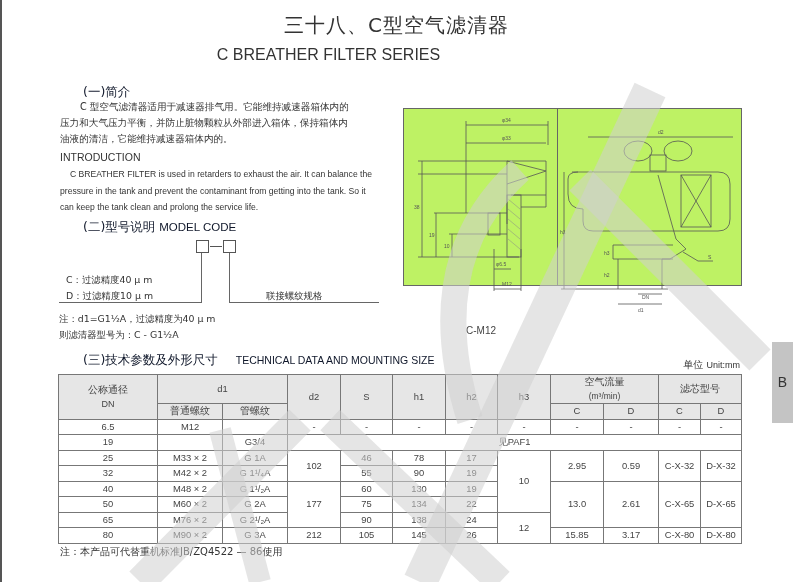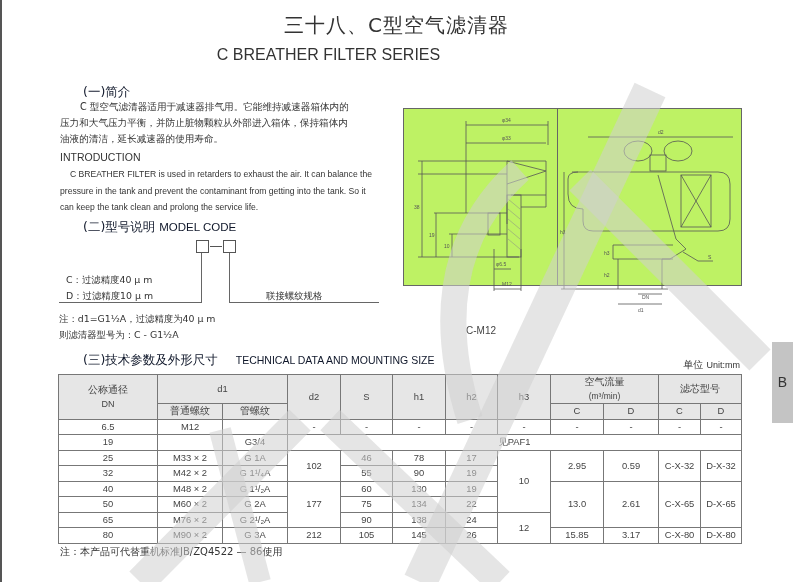--- a/index.html
+++ b/index.html
@@ -37,21 +37,21 @@
 <body>
 
 <div class="left-edge"></div>
 
 <div class="title-cn">三十八、C型空气滤清器</div>
 <div class="title-en">C BREATHER FILTER SERIES</div>
 
 <div class="sec-h" style="top:84px;">(一)简介</div>
 <div class="para" style="top:99px; text-indent:20px;">C 型空气滤清器适用于减速器排气用。它能维持减速器箱体内的</div>
 <div class="para" style="top:115px;">压力和大气压力平衡，并防止脏物颗粒从外部进入箱体，保持箱体内</div>
-<div class="para" style="top:131px;">油液的清洁，延长减速器的使用寿命。</div>
+<div class="para" style="top:131px;">油液的清洁，它能维持减速器箱体内的。</div>
 <div class="intro-h">INTRODUCTION</div>
 <div class="para-en" style="top:166px; text-indent:10px;">C BREATHER FILTER is used in retarders to exhaust the air. It can balance the</div>
 <div class="para-en" style="top:183px;">pressure in the tank and prevent the contaminant from getting into the tank. So it</div>
 <div class="para-en" style="top:199px;">can keep the tank clean and prolong the service life.</div>
 
 <div class="sec-h" style="top:219px;">
   <span>(二)型号说明</span>
   <span class="en">MODEL CODE</span>
 </div>
 <div class="code-box" style="left:196px;"></div>

